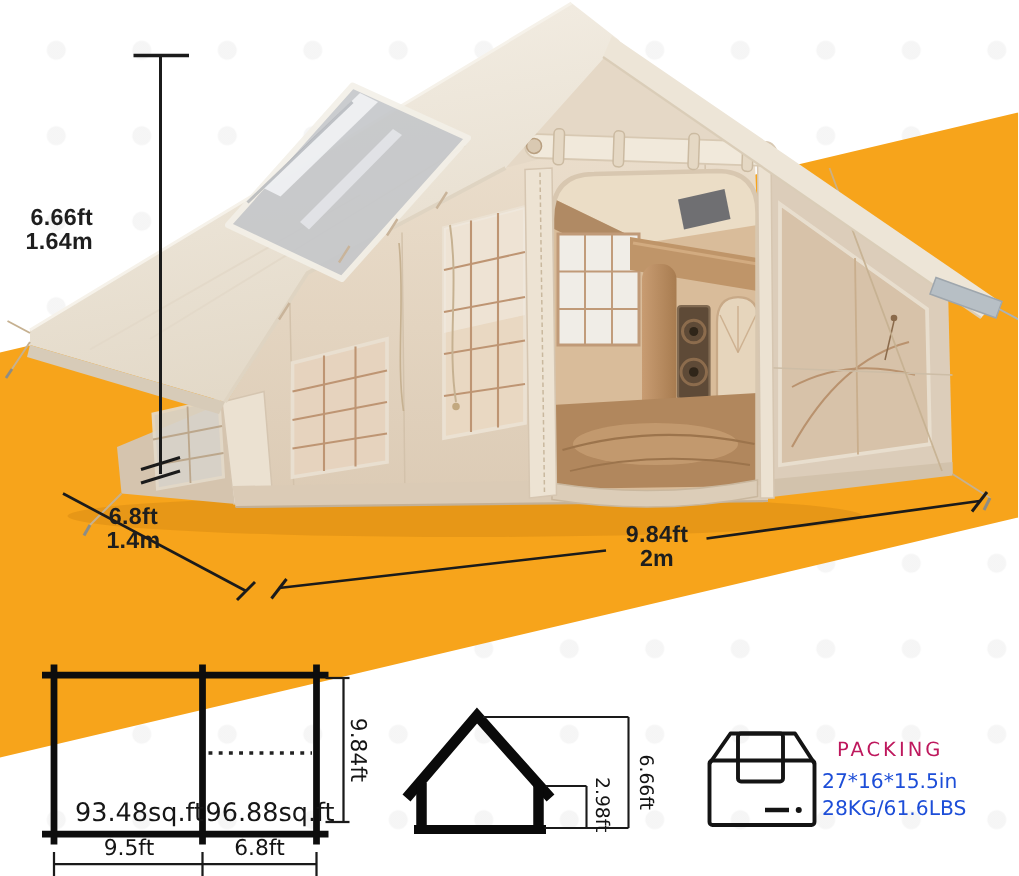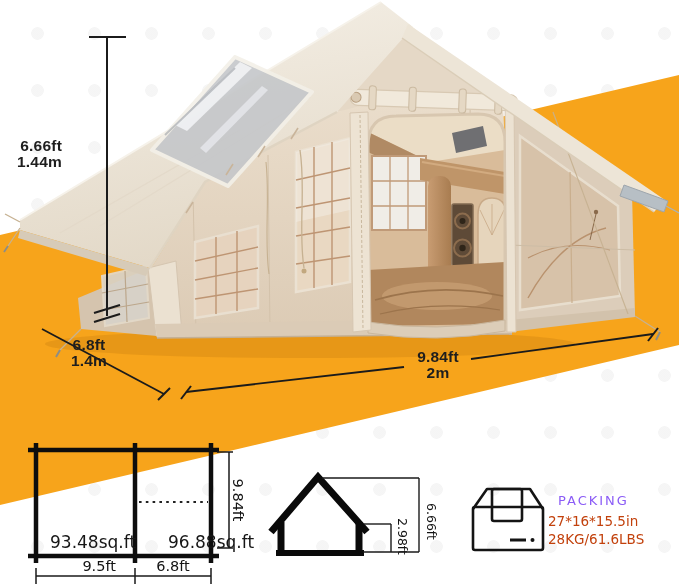--- a/index.html
+++ b/index.html
@@ -9,22 +9,22 @@
         background-image:radial-gradient(circle,rgba(120,120,120,0.07) 6px,transparent 6.6px);
         background-size:57px 57px;background-position:9px 5px;}
   svg.art{position:absolute;left:0;top:0;}
   .lbl{position:absolute;color:#1d1d1d;white-space:nowrap;}
   .dim{font-weight:600;font-size:15.5px;line-height:16px;letter-spacing:.2px;color:#1e1e1e;}
   .right{text-align:right;}
   .center{text-align:center;}
   .plan{font-family:"DejaVu Sans",sans-serif;font-size:17px;color:#161616;}
   .plan-dim{font-family:"DejaVu Sans",sans-serif;font-size:14.5px;color:#141414;}
   .rot{transform:rotate(90deg);transform-origin:center center;}
-  .pack-title{font-family:"DejaVu Sans",sans-serif;font-size:13px;letter-spacing:2px;color:#8b5cf6;}
-  .pack-line{font-family:"DejaVu Sans",sans-serif;font-size:13.5px;color:#c2410c;}
+  .pack-title{font-family:"DejaVu Sans",sans-serif;font-size:13px;letter-spacing:2px;color:#be185d;}
+  .pack-line{font-family:"DejaVu Sans",sans-serif;font-size:13.5px;color:#1d4ed8;}
 </style>
 </head>
 <body>
 
 <div class="canvas">
   <div class="dots"></div>
 
   <svg class="art" width="679" height="584" viewBox="0 0 679 584">
     <defs>
       <linearGradient id="roofG" x1="0" y1="0" x2="0.25" y2="1">
@@ -262,34 +262,34 @@
       <rect x="473" y="507" width="70" height="43" rx="2"></rect>
       <path d="M473,509 L487,489 L530,489 L543,509"></path>
       <rect x="492" y="489" width="30" height="32" rx="2"></rect>
       <line x1="510" y1="540" x2="526" y2="540" stroke-width="3"></line>
       <circle cx="532.5" cy="540" r="2" fill="#141414" stroke="none"></circle>
     </g>
   </svg>
 
   <div class="lbl dim right" style="left:4px;top:138px;width:58px;">
     <div>6.66ft</div>
-    <div>1.44m</div>
+    <div>1.64m</div>
   </div>
   <div class="lbl dim center" style="left:64px;top:337px;width:50px;">
     <div>6.8ft</div>
     <div>1.4m</div>
   </div>
   <div class="lbl dim center" style="left:405px;top:349px;width:66px;">
     <div>9.84ft</div>
     <div>2m</div>
   </div>
 
   <span class="lbl plan center" style="left:50px;top:532px;width:72px;">93.48sq.ft</span>
-  <span class="lbl plan center" style="left:137px;top:532px;width:72px;margin-left:31px;">96.88sq.ft</span>
-  <span class="lbl plan-dim center" style="left:56px;top:558px;width:60px;text-align:right;">9.5ft</span>
+  <span class="lbl plan center" style="left:137px;top:532px;width:72px;">96.88sq.ft</span>
+  <span class="lbl plan-dim center" style="left:56px;top:558px;width:60px;">9.5ft</span>
   <span class="lbl plan-dim center" style="left:143px;top:558px;width:60px;">6.8ft</span>
   <span class="lbl plan-dim center rot" style="left:208px;top:492px;width:60px;">9.84ft</span>
 
   <span class="lbl plan-dim center rot" style="left:406px;top:514px;width:50px;font-size:12.5px;">6.66ft</span>
   <span class="lbl plan-dim center rot" style="left:377px;top:529px;width:50px;font-size:12.5px;">2.98ft</span>
 
   <span class="lbl pack-title" style="left:558px;top:493px;">PACKING</span>
   <span class="lbl pack-line" style="left:548px;top:513px;">27*16*15.5in</span>
   <span class="lbl pack-line" style="left:548px;top:531px;">28KG/61.6LBS</span>
 </div>

